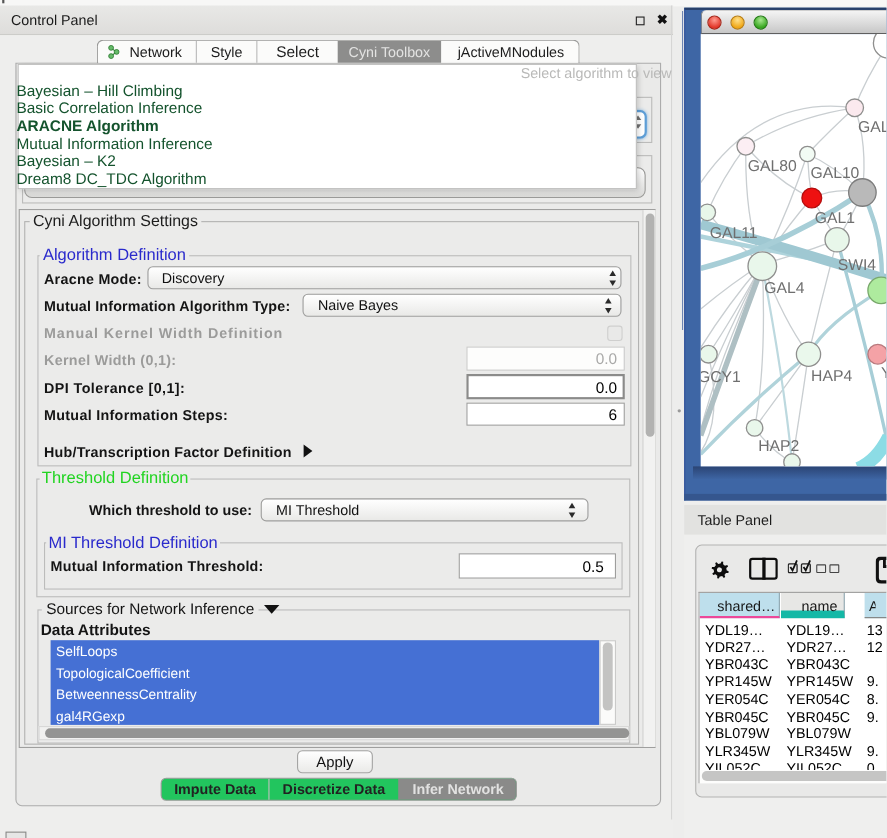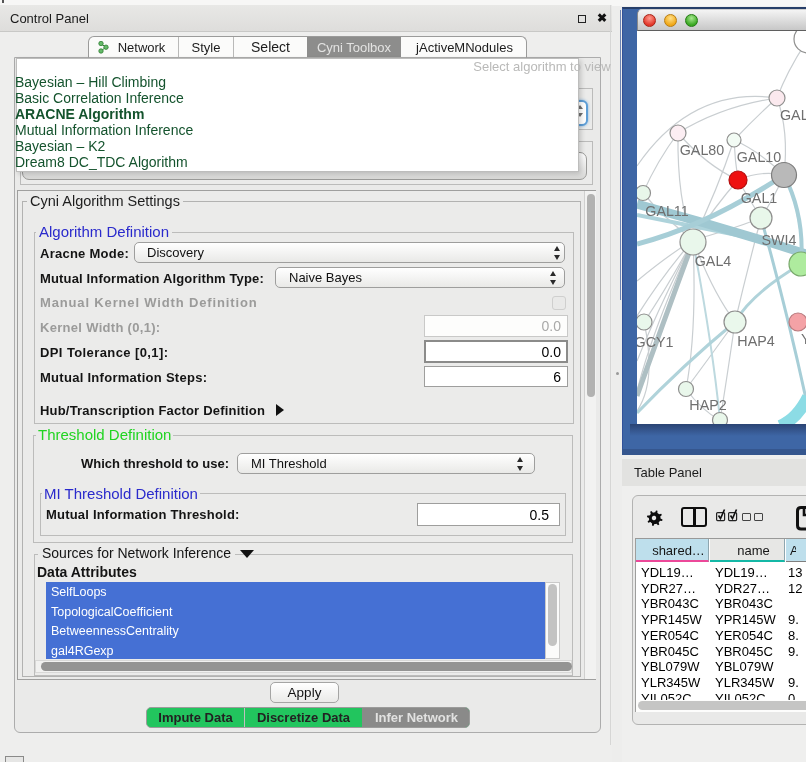--- a/index.html
+++ b/index.html
@@ -239,21 +239,21 @@
 </svg>
 <div class="abs" style="left:742px;top:512.5px;width:8.5px;height:8.5px;border:1.3px solid #444;border-radius:1px;"></div>
 <div class="abs" style="left:754px;top:512.5px;width:8.5px;height:8.5px;border:1.3px solid #444;border-radius:1px;"></div>
 <svg class="abs" style="left:796px;top:506px;" width="10" height="25" viewBox="0 0 10 25">
  <path d="M12 1.5 L5 1.5 Q1.5 1.5 1.5 5 L1.5 19.5 Q1.5 23 5 23 L12 23" fill="none" stroke="#111" stroke-width="3"></path>
  <path d="M8 1.5 L8 9 L13 9" fill="none" stroke="#111" stroke-width="2.6"></path>
 </svg>
 
 <div class="abs" style="left:635px;top:538px;width:171px;height:174px;background:#ffffff;border-left:1px solid #9e9e9d;border-top:1px solid #999998;overflow:hidden;">
   <div style="position:absolute;left:0;top:0;width:73px;height:23px;background:#bedfec;border-right:1px solid #8fa6af;border-bottom:2px solid #ec4899;font-size:13px;color:#161616;text-align:center;line-height:23px;"><span style="padding-left:13px;">shared…</span></div>
-  <div style="position:absolute;left:74px;top:0;width:75px;height:23px;background:#e7e7e5;border-right:1px solid #8fa6af;border-bottom:2px solid #14b8a6;font-size:13px;color:#161616;text-align:center;line-height:23px;"><span style="padding-left:13px;">name</span></div>
+  <div style="position:absolute;left:74px;top:0;width:58px;height:23px;background:#e7e7e5;border-right:1px solid #8fa6af;border-bottom:7px solid #14b8a6;font-size:13px;color:#161616;text-align:center;line-height:23px;"><span style="padding-left:13px;">name</span></div>
   <div style="position:absolute;left:150px;top:0;width:21px;height:23px;background:#bedfec;border-bottom:1px solid #7f7f7e;font-size:13px;color:#161616;line-height:23px;"><span style="display:inline-block;margin-left:4px;width:6px;overflow:hidden;">A</span></div>
   <div style="position:absolute;left:5px;top:26px;width:70px;font-size:13px;color:#000;line-height:15.7px;">YDL19…<br>YDR27…<br>YBR043C<br>YPR145W<br>YER054C<br>YBR045C<br>YBL079W<br>YLR345W<br>YIL052C</div>
   <div style="position:absolute;left:79px;top:26px;width:72px;font-size:13px;color:#000;line-height:15.7px;">YDL19…<br>YDR27…<br>YBR043C<br>YPR145W<br>YER054C<br>YBR045C<br>YBL079W<br>YLR345W<br>YIL052C</div>
   <div style="position:absolute;left:152px;top:26px;width:20px;font-size:13px;color:#000;line-height:15.7px;">13<br>12<br>&nbsp;<br>9.<br>8.<br>9.<br>&nbsp;<br>9.<br>0.</div>
 
   <div style="position:absolute;left:0;top:161px;width:171px;height:13px;background:#fdfdfc;"></div>
   <div style="position:absolute;left:2px;top:162px;width:169px;height:9px;background:#c5c5c4;border-radius:5px 0 0 5px;"></div>
 </div>
 
 </div>

